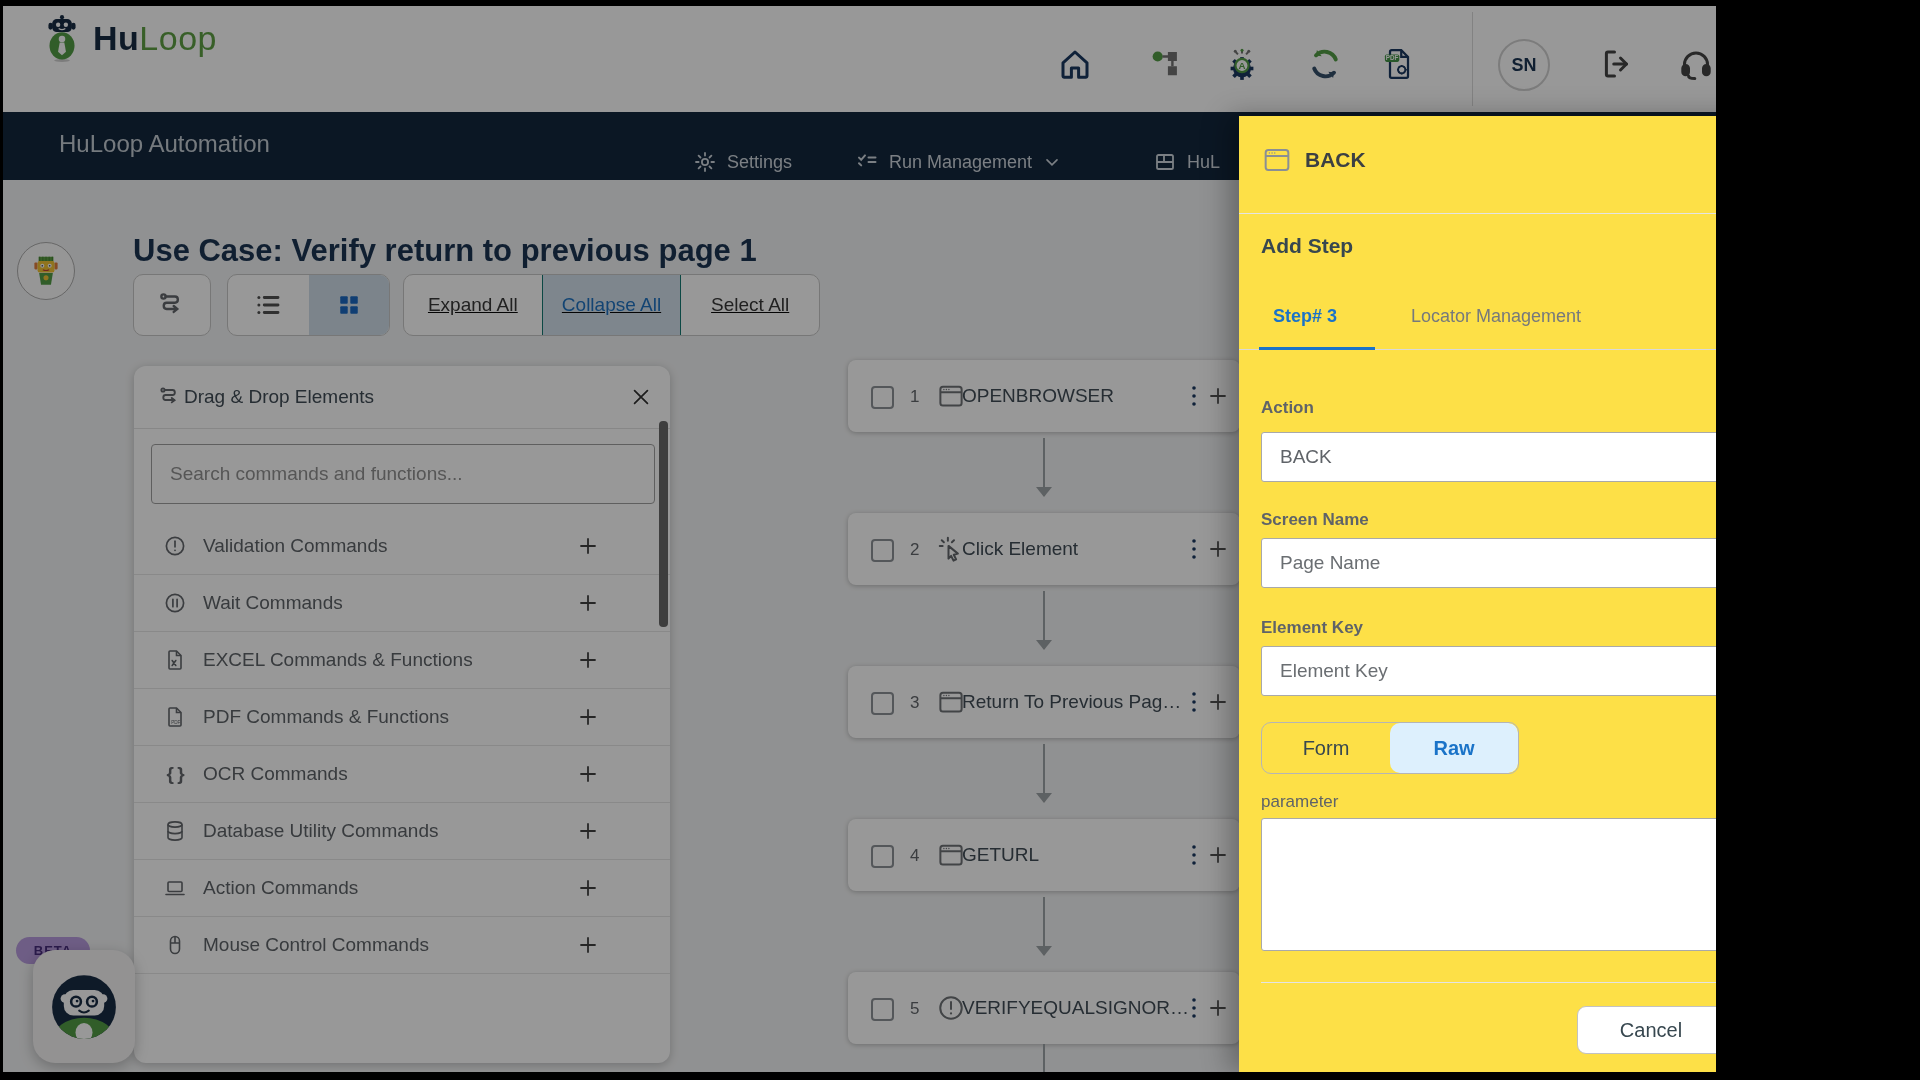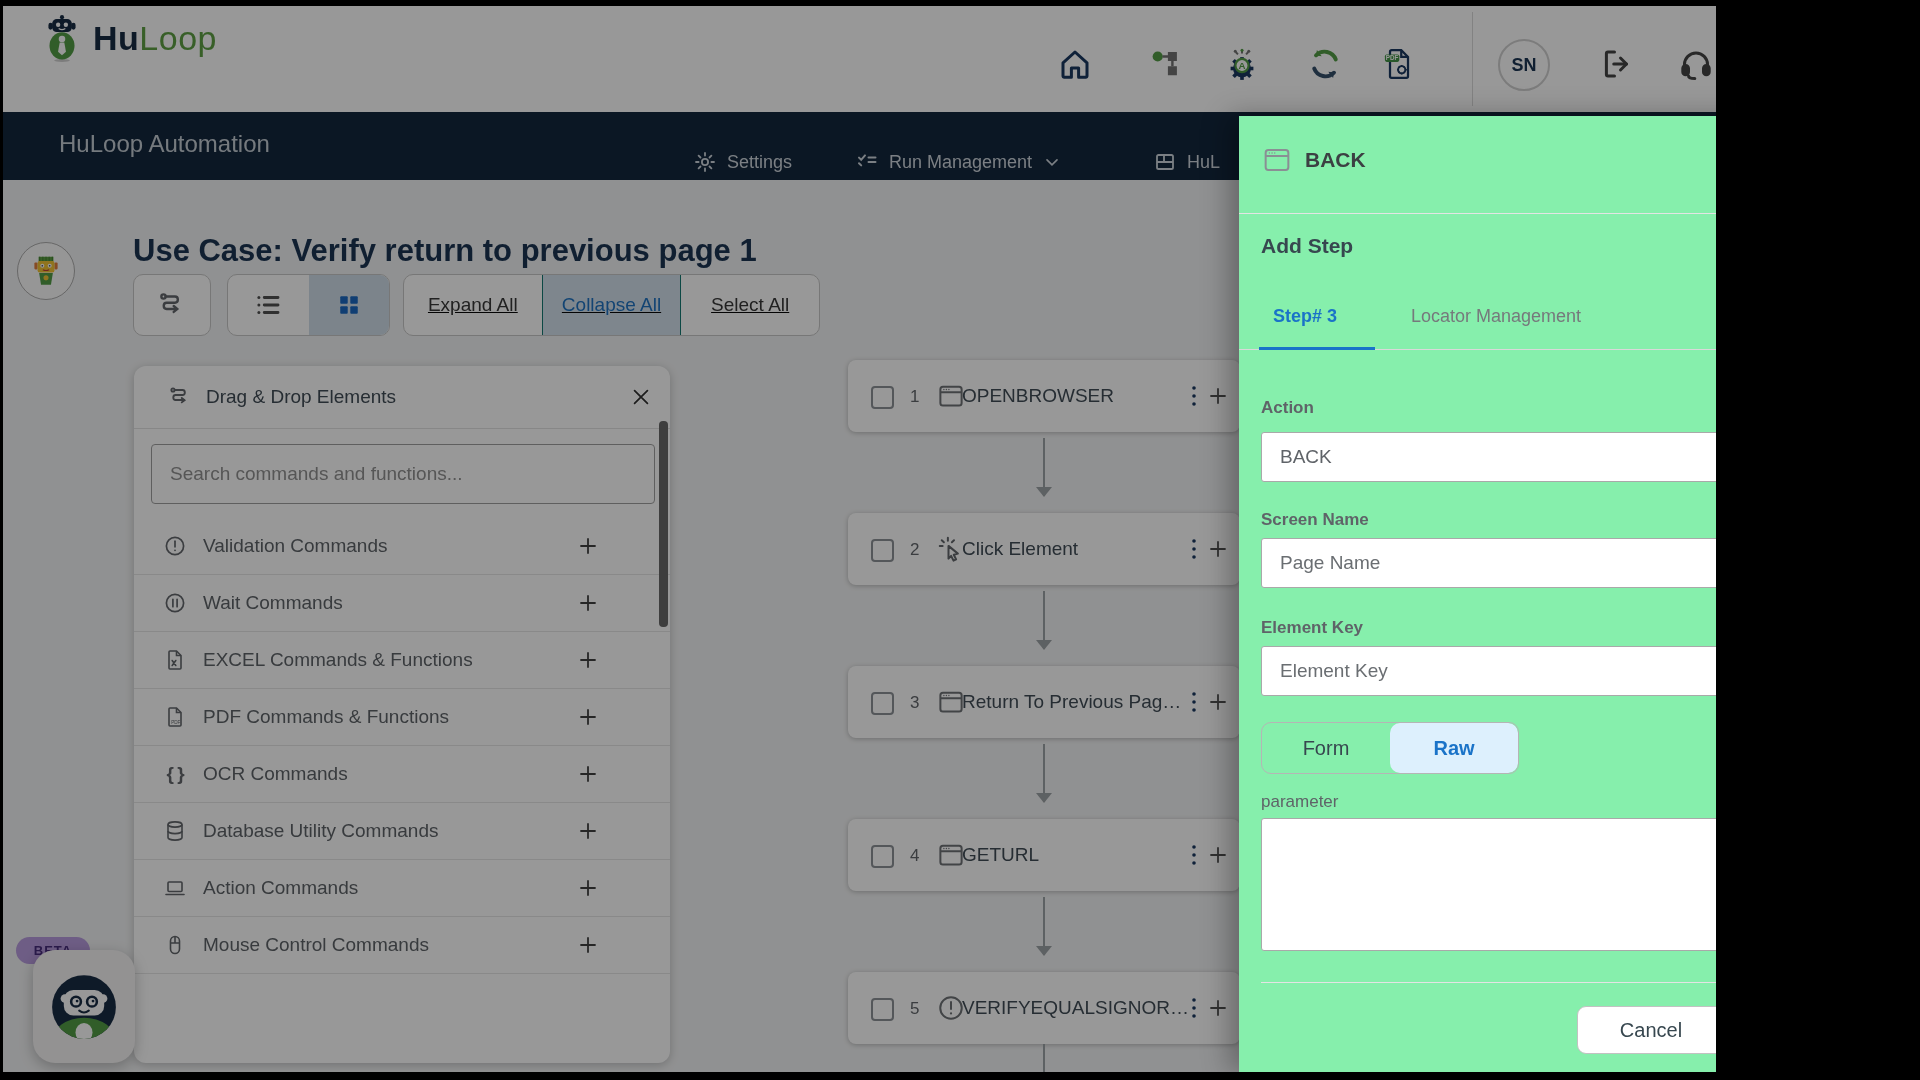--- a/index.html
+++ b/index.html
@@ -39,21 +39,21 @@
   .allgroup{left:400px;width:417px;overflow:hidden;display:flex;text-decoration:underline;}
   .allgroup .seg{height:100%;display:flex;align-items:center;justify-content:center;
                  font-size:19px;color:#333;border-left:1px solid #0f766e;flex:1;white-space:nowrap;}
   .allgroup .seg:first-child{border-left:none;}
   .allgroup .seg.sel{background:#d2e1ec;color:#1a6fc0;}
 
   
   .palette{position:absolute;left:131px;top:360px;width:536px;height:697px;background:#fff;
            border-radius:12px;box-shadow:0 2px 10px rgba(0,0,0,.22);overflow:hidden;}
   .pal-head{position:absolute;left:0;top:0;width:100%;height:63px;border-bottom:1px solid #e2e2e2;
-            display:flex;align-items:center;box-sizing:border-box;padding-left:32px;gap:12px;}
+            display:flex;align-items:center;box-sizing:border-box;padding-left:22px;}
   .pal-title{font-size:19px;color:#3c4852;}
   .pal-close{position:absolute;right:18px;top:20px;width:22px;height:22px;cursor:pointer;}
   .pal-search{position:absolute;left:17px;top:78px;width:504px;height:60px;box-sizing:border-box;
               border:1px solid #9e9e9e;border-radius:4px;font-size:19px;padding:0 18px;color:#444;
               font-family:"Liberation Sans",sans-serif;background:#fff;}
   .pal-search::placeholder{color:#8e8e8e;}
   .pal-list{position:absolute;left:0;top:152px;width:100%;}
   .pal-row{position:relative;height:57px;display:flex;align-items:center;border-bottom:1px solid #e6e6e6;
            padding-left:28px;box-sizing:border-box;cursor:pointer;}
   .pal-ico{width:26px;height:26px;flex:0 0 26px;display:flex;align-items:center;justify-content:center;}
@@ -81,21 +81,21 @@
              display:flex;align-items:center;justify-content:center;font-size:13px;font-weight:700;
              color:#43277a;letter-spacing:1px;}
   .robot-tile{position:absolute;left:30px;top:944px;width:102px;height:113px;background:#f6f4f5;
               border-radius:22px;box-shadow:0 4px 14px rgba(0,0,0,.25);display:flex;align-items:center;
               justify-content:center;cursor:pointer;}
 
   
   .overlay{position:absolute;inset:0;background:rgba(10,10,10,0.42);z-index:40;}
 
   
-  .dialog{position:absolute;left:1236px;top:110px;right:0;bottom:0;background:#86efac;z-index:50;
+  .dialog{position:absolute;left:1236px;top:110px;right:0;bottom:0;background:#fde047;z-index:50;
           box-shadow:-10px 0 26px rgba(0,0,0,.3);}
   .dlg-head-ico{position:absolute;left:22px;top:28px;width:32px;height:32px;}
   .dlg-title{position:absolute;left:66px;top:32px;font-size:21px;font-weight:600;color:#3c4043;}
   .dlg-close{position:absolute;right:42px;top:30px;width:26px;height:26px;cursor:pointer;}
   .dlg-div1{position:absolute;left:0;top:97px;width:100%;height:1px;background:#e4e4e4;}
   .dlg-sub{position:absolute;left:22px;top:118px;font-size:21px;font-weight:600;color:#37474f;}
   .tab{position:absolute;top:190px;font-size:18px;cursor:pointer;white-space:nowrap;}
   .tab.active{color:#1a73c8;font-weight:600;}
   .tab.idle{color:#76797c;}
   .tab-underline{position:absolute;left:20px;top:231px;width:116px;height:3px;background:#1a73c8;}

